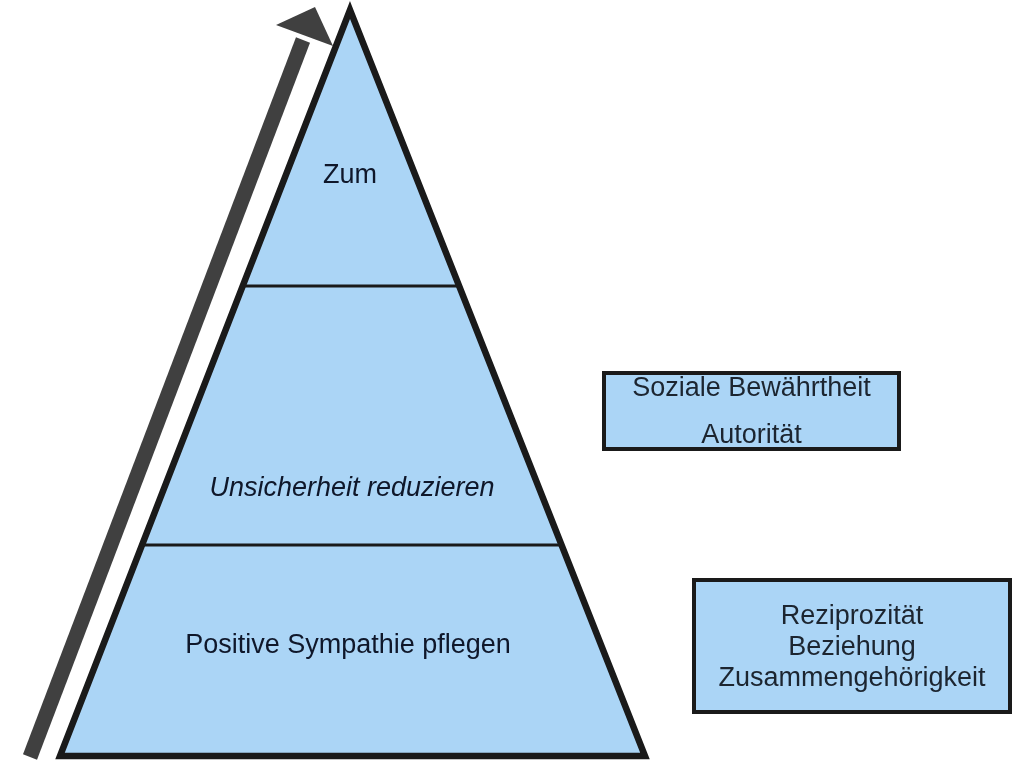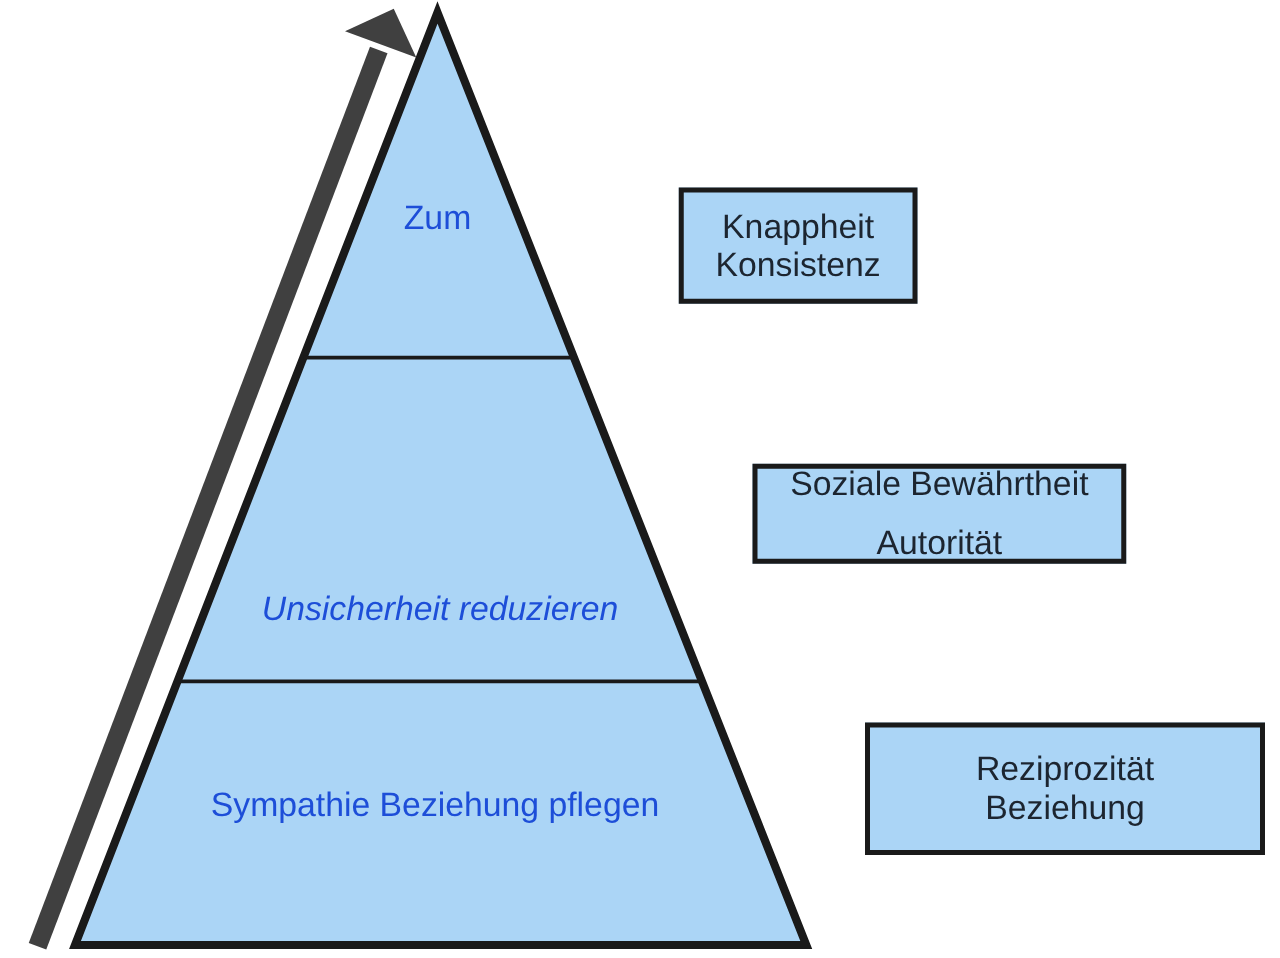--- a/index.html
+++ b/index.html
@@ -16,21 +16,21 @@
     font-family: "Liberation Sans", sans-serif;
   }
   .graphic {
     position: absolute;
     left: 0;
     top: 0;
   }
   .level-label {
     position: absolute;
     text-align: center;
-    color: #1d4ed8;
+    color: #0f172a;
     font-size: 27px;
     line-height: 31px;
   }
   .level-label span { display: block; }
   .label-top    { left: 250px; top: 159px; width: 200px; }
   .label-middle { left: 172px; top: 472px; width: 360px; font-style: italic; }
   .label-bottom { left: 156px; top: 629px; width: 384px; }
   .side-box {
     position: absolute;
     box-sizing: border-box;
@@ -41,21 +41,21 @@
     justify-content: center;
     align-items: center;
     text-align: center;
     color: #1c2530;
     font-size: 27px;
     line-height: 31px;
   }
   .side-box span { display: block; }
   .box-1 { left: 543px; top: 150px; width: 191px; height: 93px; }
   .box-2 { left: 602px; top: 371px; width: 299px; height: 80px; gap: 16px; }
-  .box-3 { left: 692px; top: 578px; width: 320px; height: 106px; }
+  .box-3 { left: 692px; top: 578px; width: 320px; height: 136px; }
 </style>
 </head>
 <body>
 
 <div class="stage">
 
   <svg class="graphic" width="1024" height="766" viewBox="0 0 1024 766">
 
     <g>
       <line x1="30" y1="757" x2="303" y2="40" stroke="#404040" stroke-width="15"></line>
@@ -70,31 +70,28 @@
 
   <div class="level-label label-top">
     <span>Zum</span>
   </div>
 
   <div class="level-label label-middle">
     <span>Unsicherheit reduzieren</span>
   </div>
 
   <div class="level-label label-bottom">
-    <span>Sympathie Beziehung pflegen</span>
+    <span>Positive Sympathie pflegen</span>
   </div>
 
-  <div class="side-box box-1">
-    <span>Knappheit</span>
-    <span>Konsistenz</span>
-  </div>
 
   <div class="side-box box-2">
     <span>Soziale Bewährtheit</span>
     <span>Autorität</span>
   </div>
 
   <div class="side-box box-3">
     <span>Reziprozität</span>
     <span>Beziehung</span>
+    <span>Zusammengehörigkeit</span>
   </div>
 
 </div>
 
 </body></html>

